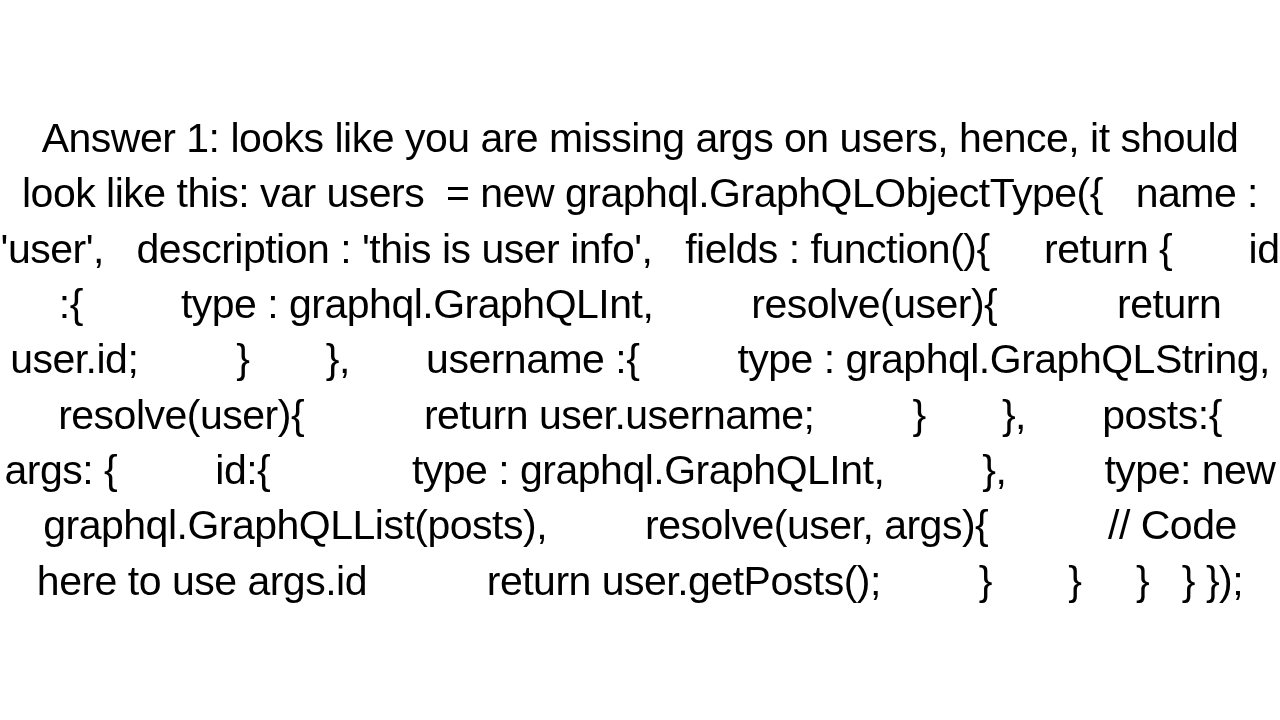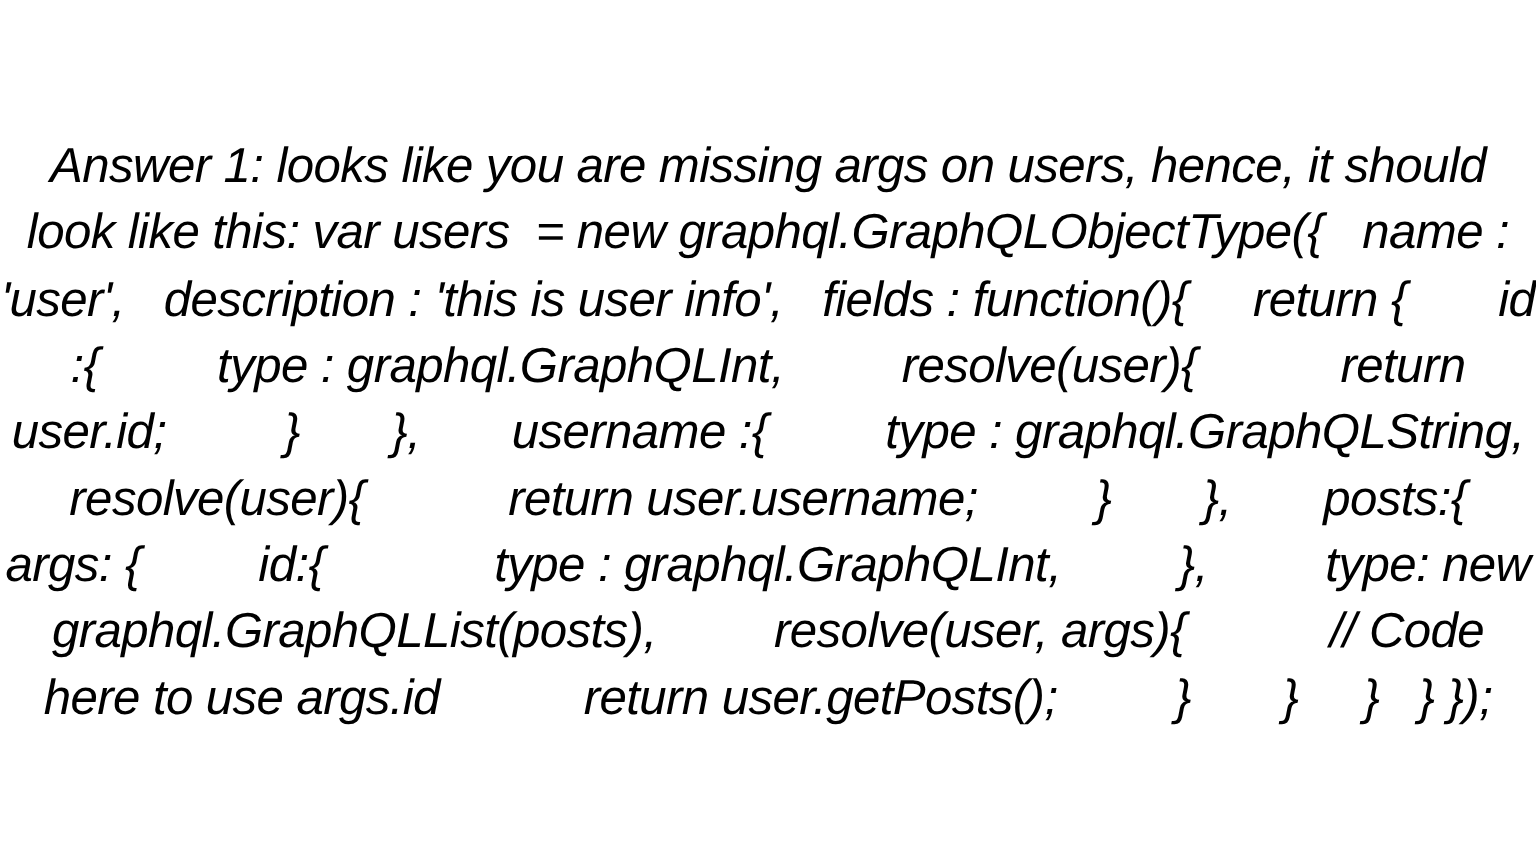--- a/index.html
+++ b/index.html
@@ -1,19 +1,18 @@
 <!DOCTYPE html>
 <html><head>
   <meta charset="utf-8">
   <style>
     * {
       margin: 0;
       padding: 0;
       box-sizing: border-box;
-      font-style: italic;
     }
     body {
       width: 1280px;
       height: 720px;
       background: #ffffff;
       font-family: Arial, Helvetica, sans-serif;
       display: flex;
       align-items: center;
       justify-content: center;
       overflow: hidden;

